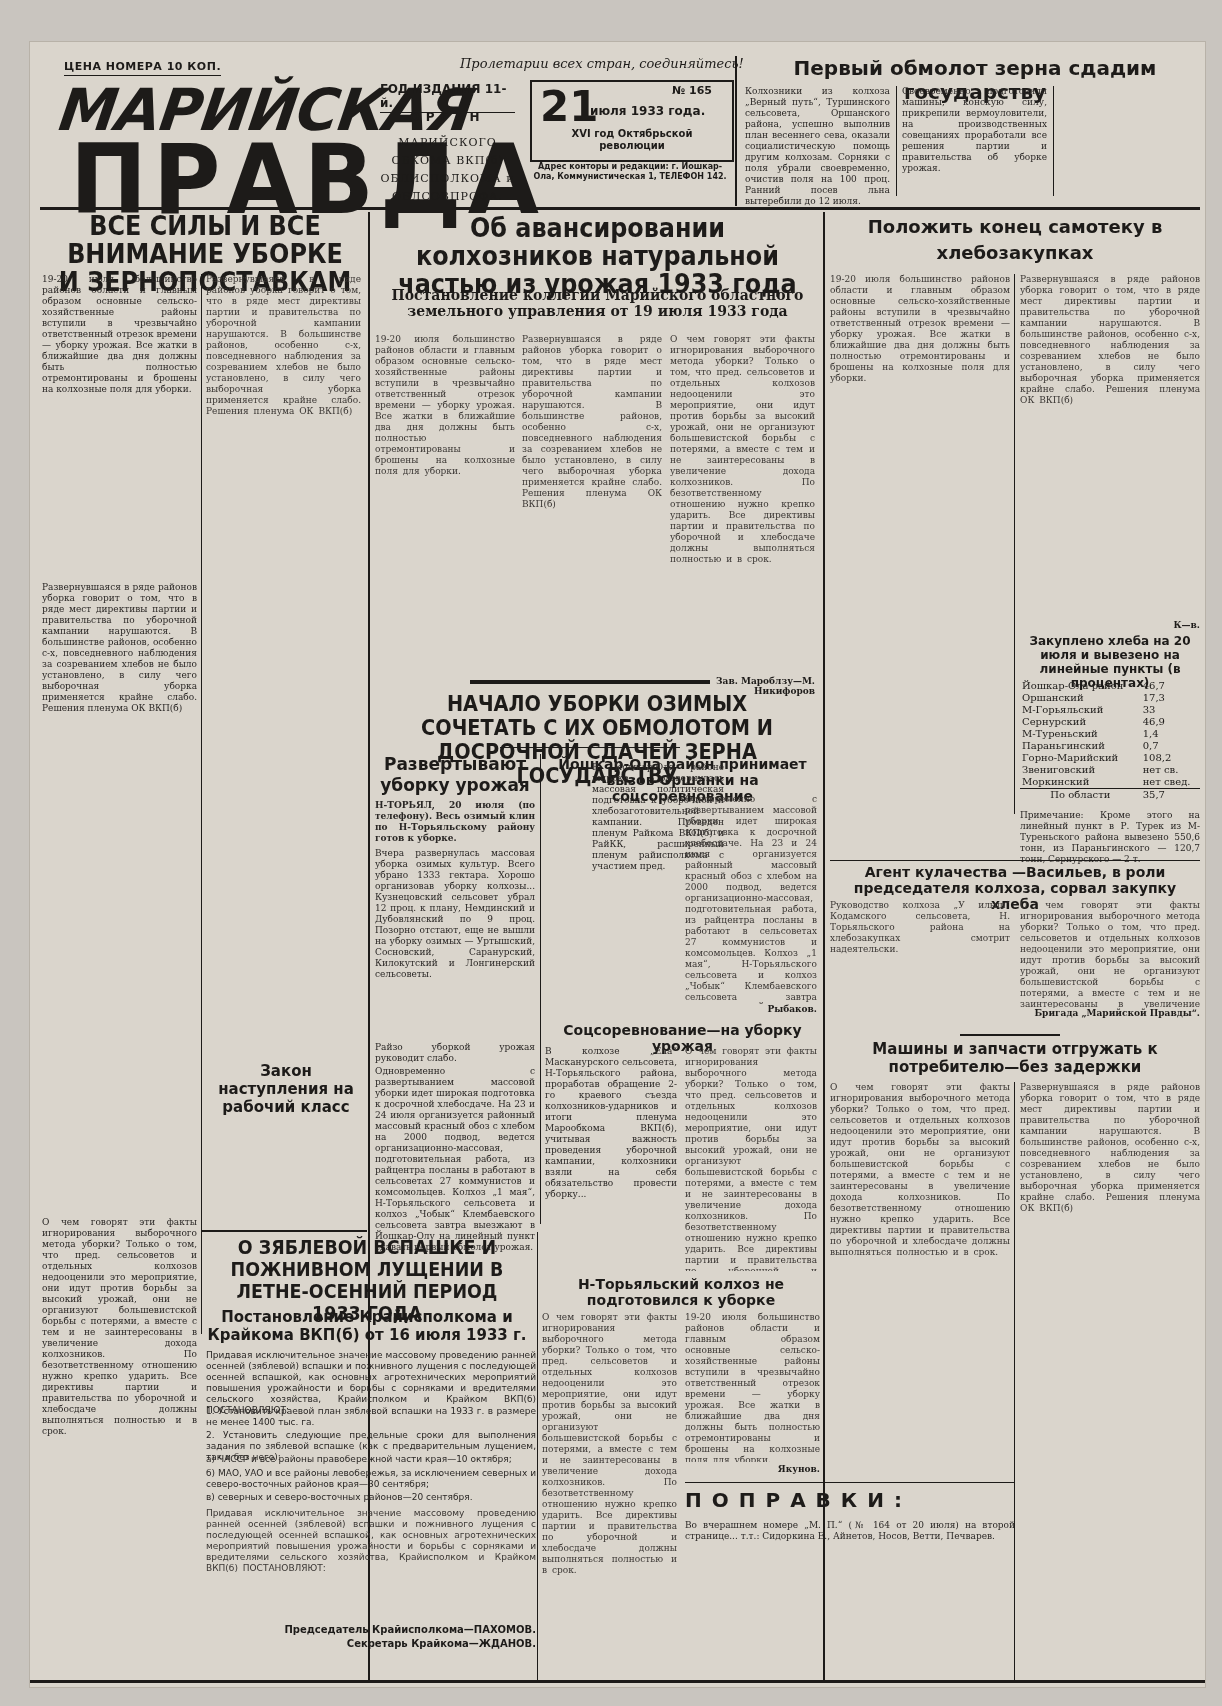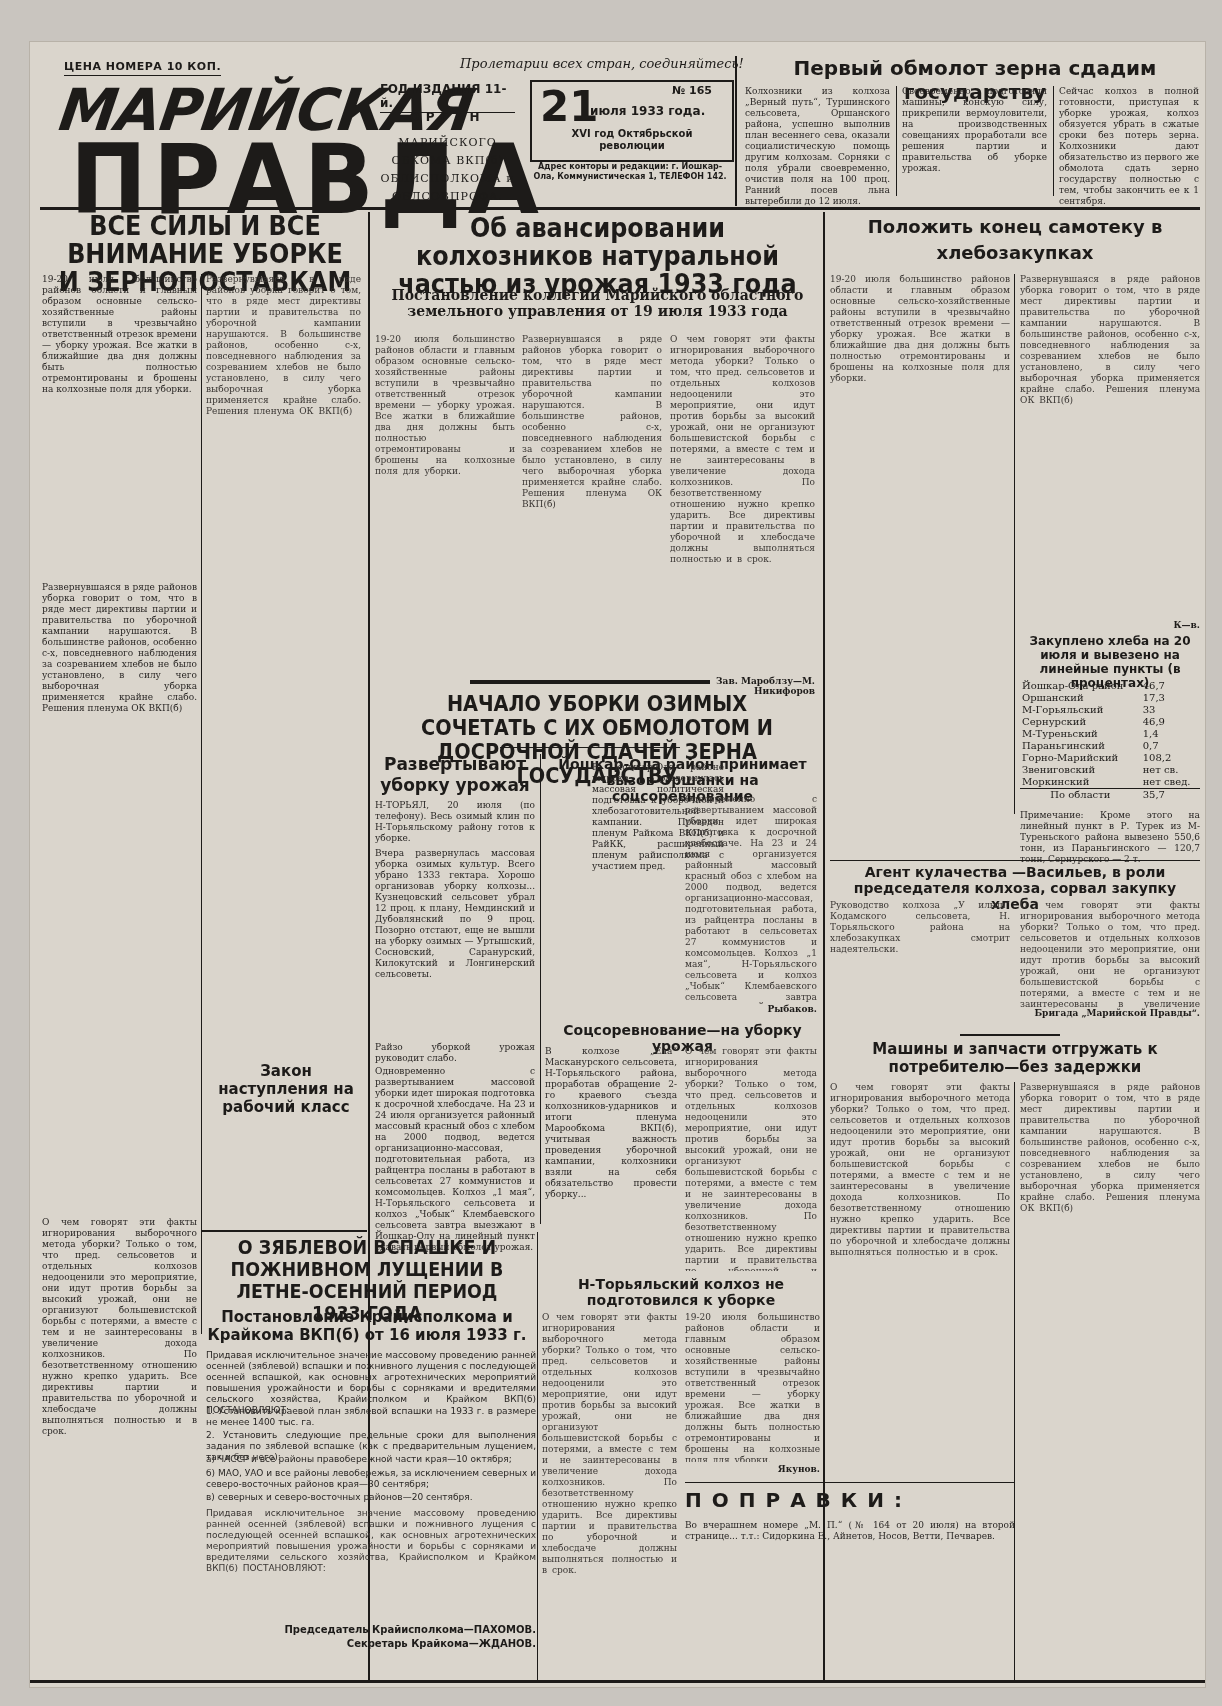--- a/index.html
+++ b/index.html
@@ -58,21 +58,20 @@
     <div class="abs rev">XVI год Октябрьской революции</div>
   </div>
   <div class="abs addr">Адрес конторы и редакции: г. Йошкар-Ола, Коммунистическая 1, ТЕЛЕФОН 142.</div>
 
   <div class="vrule" style="left:705px;top:14px;height:150px;"></div>
   <div class="abs h-top">Первый обмолот зерна сдадим государству</div>
   <div class="abs body-text" style="left:715px;top:44px;width:145px;">Колхозники из колхоза „Верный путь“, Туршинского сельсовета, Оршанского района, успешно выполнив план весеннего сева, оказали социалистическую помощь другим колхозам. Сорняки с поля убрали своевременно, очистив поля на 100 проц. Ранний посев льна вытеребили до 12 июля.</div>
   <div class="vrule" style="left:866px;top:44px;height:110px;width:1px;"></div>
   <div class="abs body-text" style="left:872px;top:44px;width:145px;">Своевременно подготовили машины, конскую силу, прикрепили вермоуловители, на производственных совещаниях проработали все решения партии и правительства об уборке урожая.</div>
   <div class="vrule" style="left:1023px;top:44px;height:110px;width:1px;"></div>
-  <div class="abs body-text" style="left:1029px;top:44px;width:140px;">Сейчас колхоз в полной готовности, приступая к уборке урожая, колхоз обязуется убрать в сжатые сроки без потерь зерна. Колхозники дают обязательство из первого же обмолота сдать зерно государству полностью с тем, чтобы закончить ее к 1 сентября.</div>
 
   <div class="hrule" style="left:10px;top:165px;width:1160px;height:3px;"></div>
 
   <div class="abs h-big" style="left:10px;top:170px;width:330px;">ВСЕ СИЛЫ И ВСЕ ВНИМАНИЕ УБОРКЕ И ЗЕРНОПОСТАВКАМ</div>
   <div class="abs body-text" style="left:12px;top:232px;width:155px;height:340px;overflow:hidden;">19-20 июля большинство районов области и главным образом основные сельско-хозяйственные районы вступили в чрезвычайно ответственный отрезок времени — уборку урожая. Все жатки в ближайшие два дня должны быть полностью отремонтированы и брошены на колхозные поля для уборки.</div>
   <div class="vrule" style="left:171px;top:232px;height:1060px;width:1px;"></div>
   <div class="abs filler" style="left:176px;top:232px;width:155px;height:1060px;">Развернувшаяся в ряде районов уборка говорит о том, что в ряде мест директивы партии и правительства по уборочной кампании нарушаются. В большинстве районов, особенно с-х, повседневного наблюдения за созреванием хлебов не было установлено, в силу чего выборочная уборка применяется крайне слабо. Решения пленума ОК ВКП(б)</div>
   <div class="abs body-text" style="left:12px;top:540px;width:155px;height:300px;overflow:hidden;">Развернувшаяся в ряде районов уборка говорит о том, что в ряде мест директивы партии и правительства по уборочной кампании нарушаются. В большинстве районов, особенно с-х, повседневного наблюдения за созреванием хлебов не было установлено, в силу чего выборочная уборка применяется крайне слабо. Решения пленума ОК ВКП(б)</div>
   <div class="abs body-text" style="left:12px;top:1175px;width:155px;height:430px;overflow:hidden;">О чем говорят эти факты игнорирования выборочного метода уборки? Только о том, что пред. сельсоветов и отдельных колхозов недооценили это мероприятие, они идут против борьбы за высокий урожай, они не организуют большевистской борьбы с потерями, а вместе с тем и не заинтересованы в увеличение дохода колхозников. По безответственному отношению нужно крепко ударить. Все директивы партии и правительства по уборочной и хлебосдаче должны выполняться полностью и в срок.</div>
 
@@ -150,21 +149,21 @@
   <div class="abs h-sm" style="left:800px;top:998px;width:370px;font-size:15px;line-height:18px;">Машины и запчасти отгружать к потребителю—без задержки</div>
   <div class="abs filler" style="left:800px;top:1040px;width:180px;height:420px;">О чем говорят эти факты игнорирования выборочного метода уборки? Только о том, что пред. сельсоветов и отдельных колхозов недооценили это мероприятие, они идут против борьбы за высокий урожай, они не организуют большевистской борьбы с потерями, а вместе с тем и не заинтересованы в увеличение дохода колхозников. По безответственному отношению нужно крепко ударить. Все директивы партии и правительства по уборочной и хлебосдаче должны выполняться полностью и в срок.</div>
   <div class="vrule" style="left:984px;top:1040px;height:600px;width:1px;"></div>
   <div class="abs filler" style="left:990px;top:1040px;width:180px;height:600px;">Развернувшаяся в ряде районов уборка говорит о том, что в ряде мест директивы партии и правительства по уборочной кампании нарушаются. В большинстве районов, особенно с-х, повседневного наблюдения за созреванием хлебов не было установлено, в силу чего выборочная уборка применяется крайне слабо. Решения пленума ОК ВКП(б)</div>
 
   <div class="hrule" style="left:440px;top:638px;width:240px;height:4px;"></div>
   <div class="abs h-big" style="left:342px;top:650px;width:450px;font-size:21px;line-height:24px;">НАЧАЛО УБОРКИ ОЗИМЫХ СОЧЕТАТЬ С ИХ ОБМОЛОТОМ И ДОСРОЧНОЙ СДАЧЕЙ ЗЕРНА ГОСУДАРСТВУ</div>
   <div class="hrule" style="left:470px;top:705px;width:180px;height:1px;"></div>
 
   <div class="abs h-med" style="left:345px;top:712px;width:160px;font-size:17px;">Развертывают уборку урожая</div>
-  <div class="abs body-text" style="left:345px;top:758px;width:160px;font-weight:normal;">Н-ТОРЬЯЛ, 20 июля (по телефону). Весь озимый клин по Н-Торьяльскому району готов к уборке.</div>
+  <div class="abs body-text" style="left:345px;top:758px;width:160px;font-weight:bold;">Н-ТОРЬЯЛ, 20 июля (по телефону). Весь озимый клин по Н-Торьяльскому району готов к уборке.</div>
   <div class="abs body-text" style="left:345px;top:806px;width:160px;height:130px;overflow:hidden;">Вчера развернулась массовая уборка озимых культур. Всего убрано 1333 гектара. Хорошо организовав уборку колхозы... Кузнецовский сельсовет убрал 12 проц. к плану, Немдинский и Дубовлянский по 9 проц. Позорно отстают, еще не вышли на уборку озимых — Уртышский, Сосновский, Саранурский, Килокутский и Лонгинерский сельсоветы.</div>
   <div class="abs body-text" style="left:345px;top:1000px;width:160px;">Райзо уборкой урожая руководит слабо.</div>
   <div class="abs body-text" style="left:345px;top:1024px;width:160px;">Одновременно с развертыванием массовой уборки идет широкая подготовка к досрочной хлебосдаче. На 23 и 24 июля организуется районный массовый красный обоз с хлебом на 2000 подвод, ведется организационно-массовая, подготовительная работа, из райцентра посланы в работают в сельсоветах 27 коммунистов и комсомольцев. Колхоз „1 мая“, Н-Торьяльского сельсовета и колхоз „Чобык“ Клембаевского сельсовета завтра выезжают в Йошкар-Олу на линейный пункт сдавать первый обмолот урожая.</div>
 
   <div class="abs h-sm" style="left:176px;top:1020px;width:160px;font-size:15px;line-height:18px;">Закон наступления на рабочий класс</div>
 
   <div class="vrule" style="left:510px;top:712px;height:470px;width:1px;"></div>
 
   <div class="abs h-sm" style="left:515px;top:714px;width:275px;">Йошкар-Ола район принимает вызов Оршанки на соцсоревнование</div>
   <div class="abs body-text" style="left:515px;top:720px;width:132px;height:220px;overflow:hidden;margin-left:47px;">В Йошкар-Ола районе широко развернулась массовая политическая подготовка к уборочной и хлебозаготовительной кампании. Проведен пленум Райкома ВКП(б) и РайКК, расширенный пленум райисполкома с участием пред.</div>

